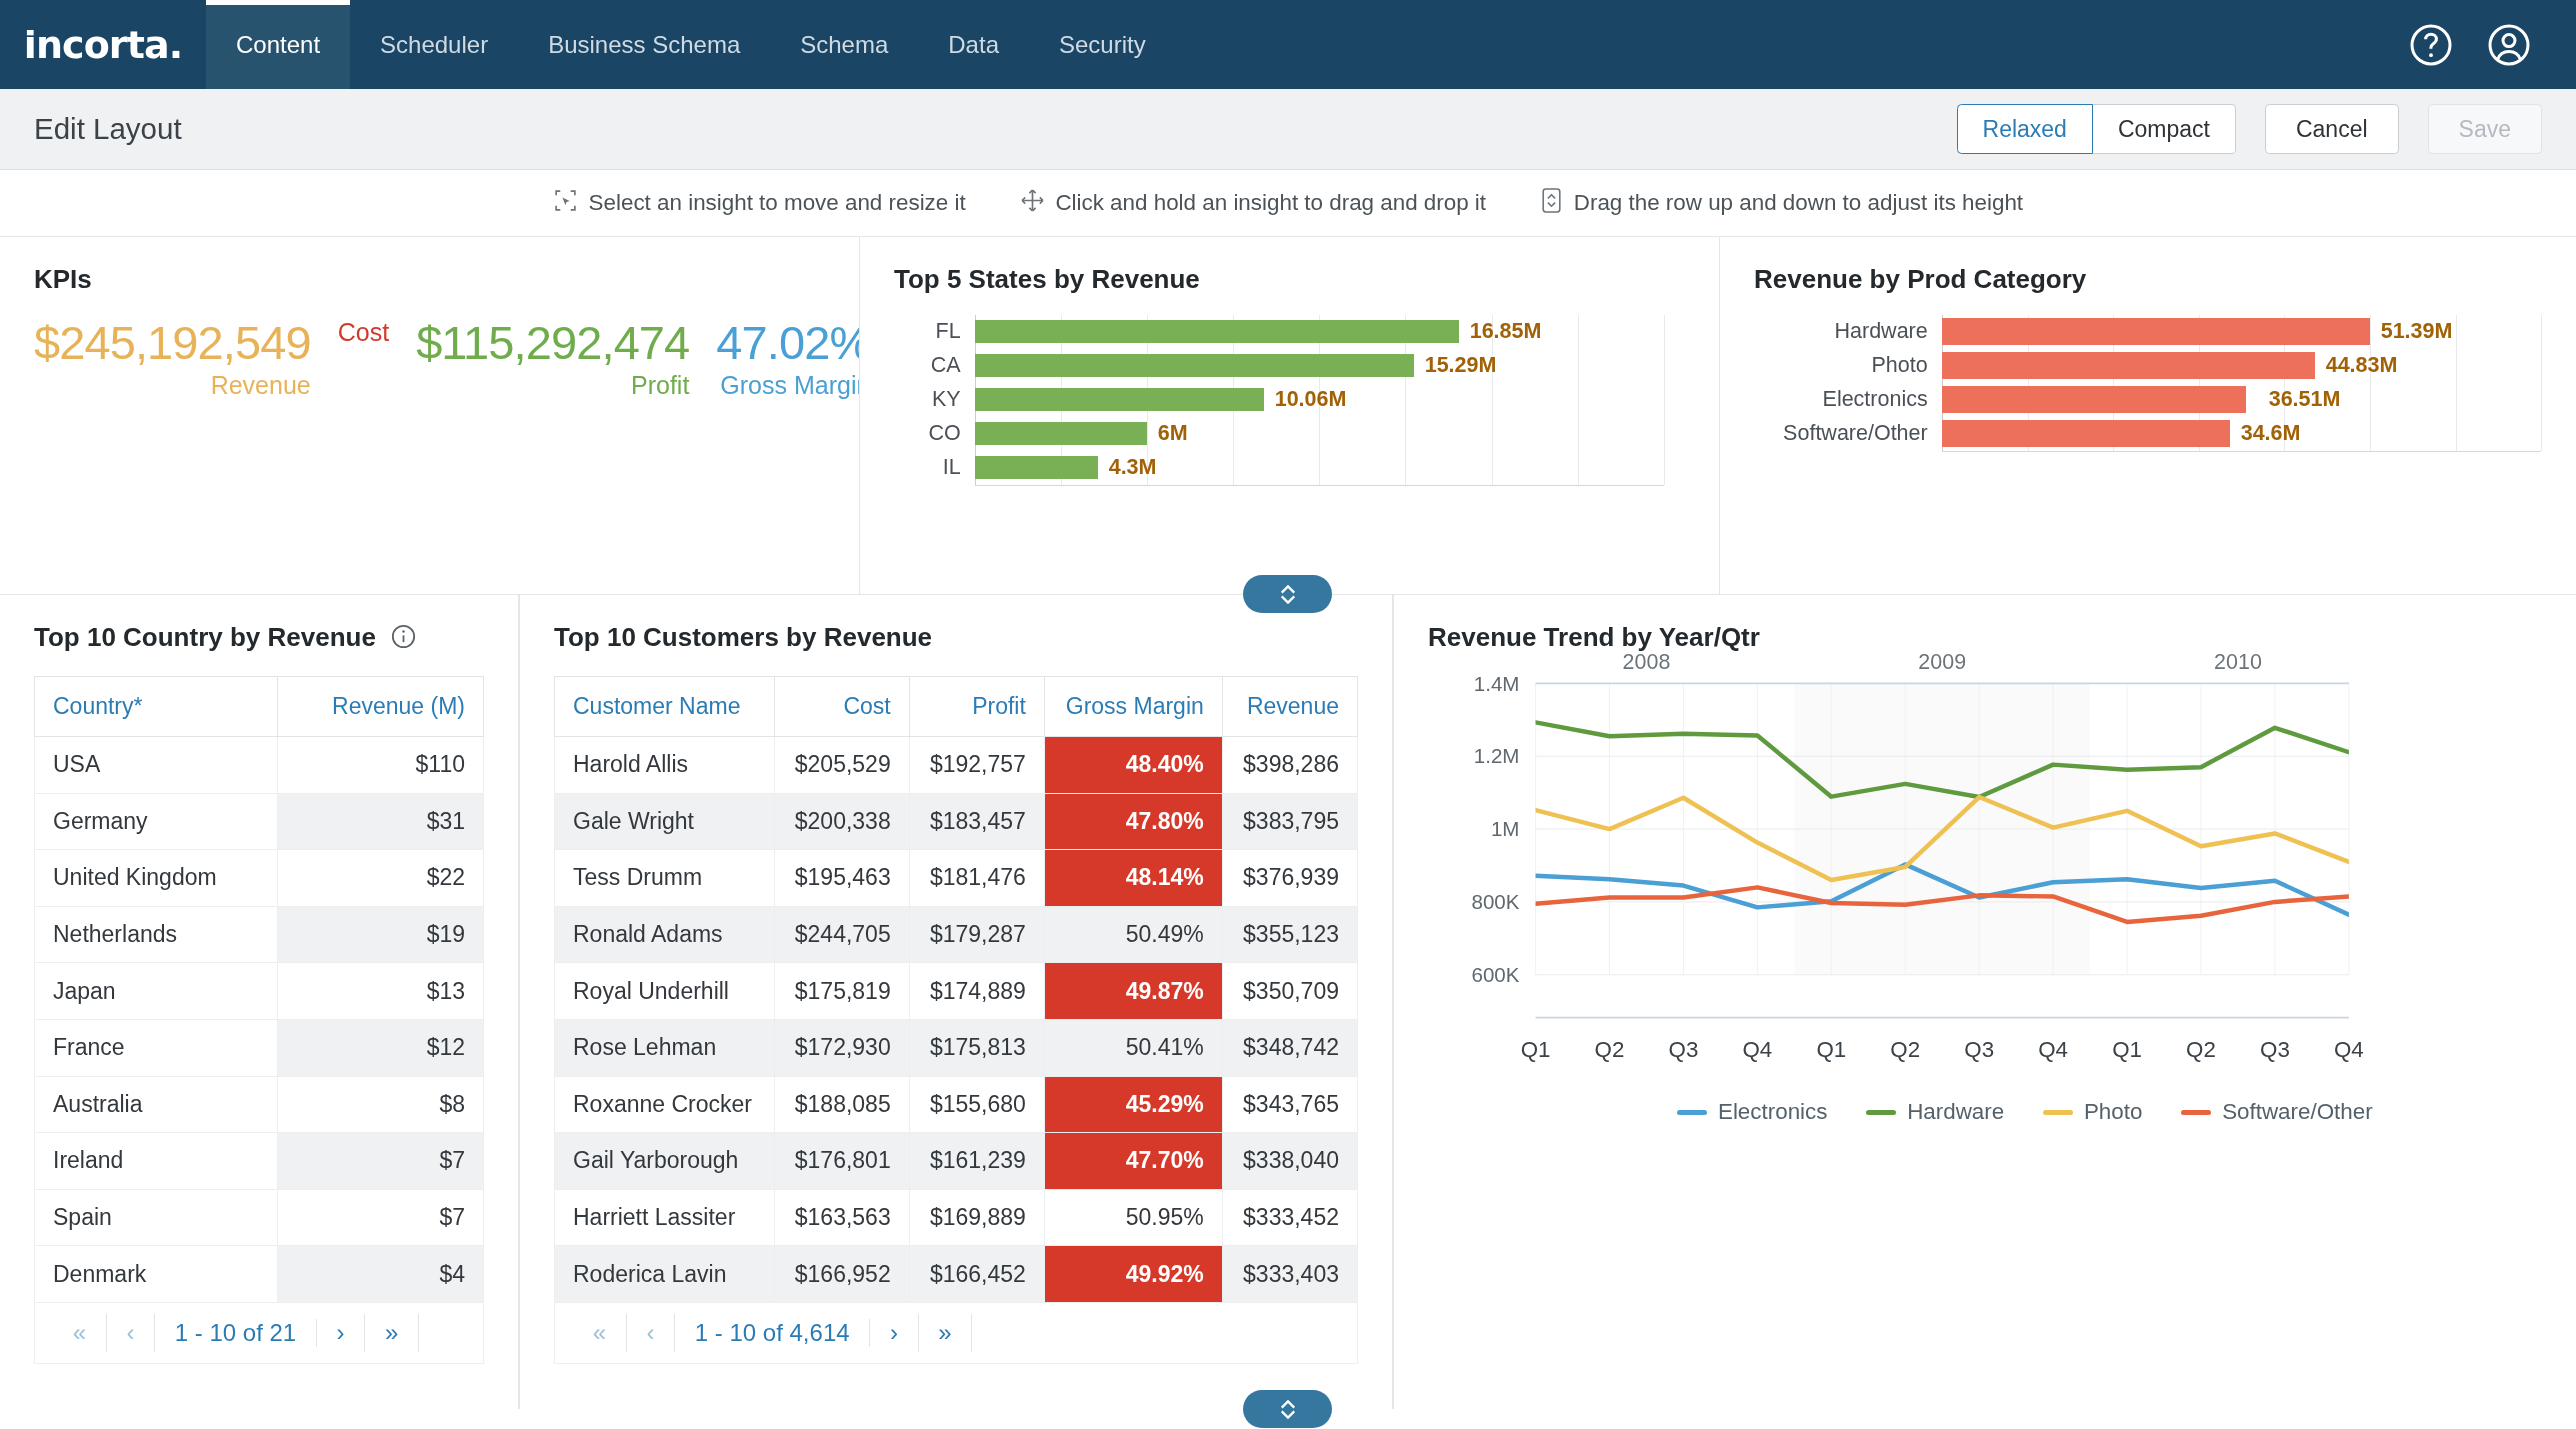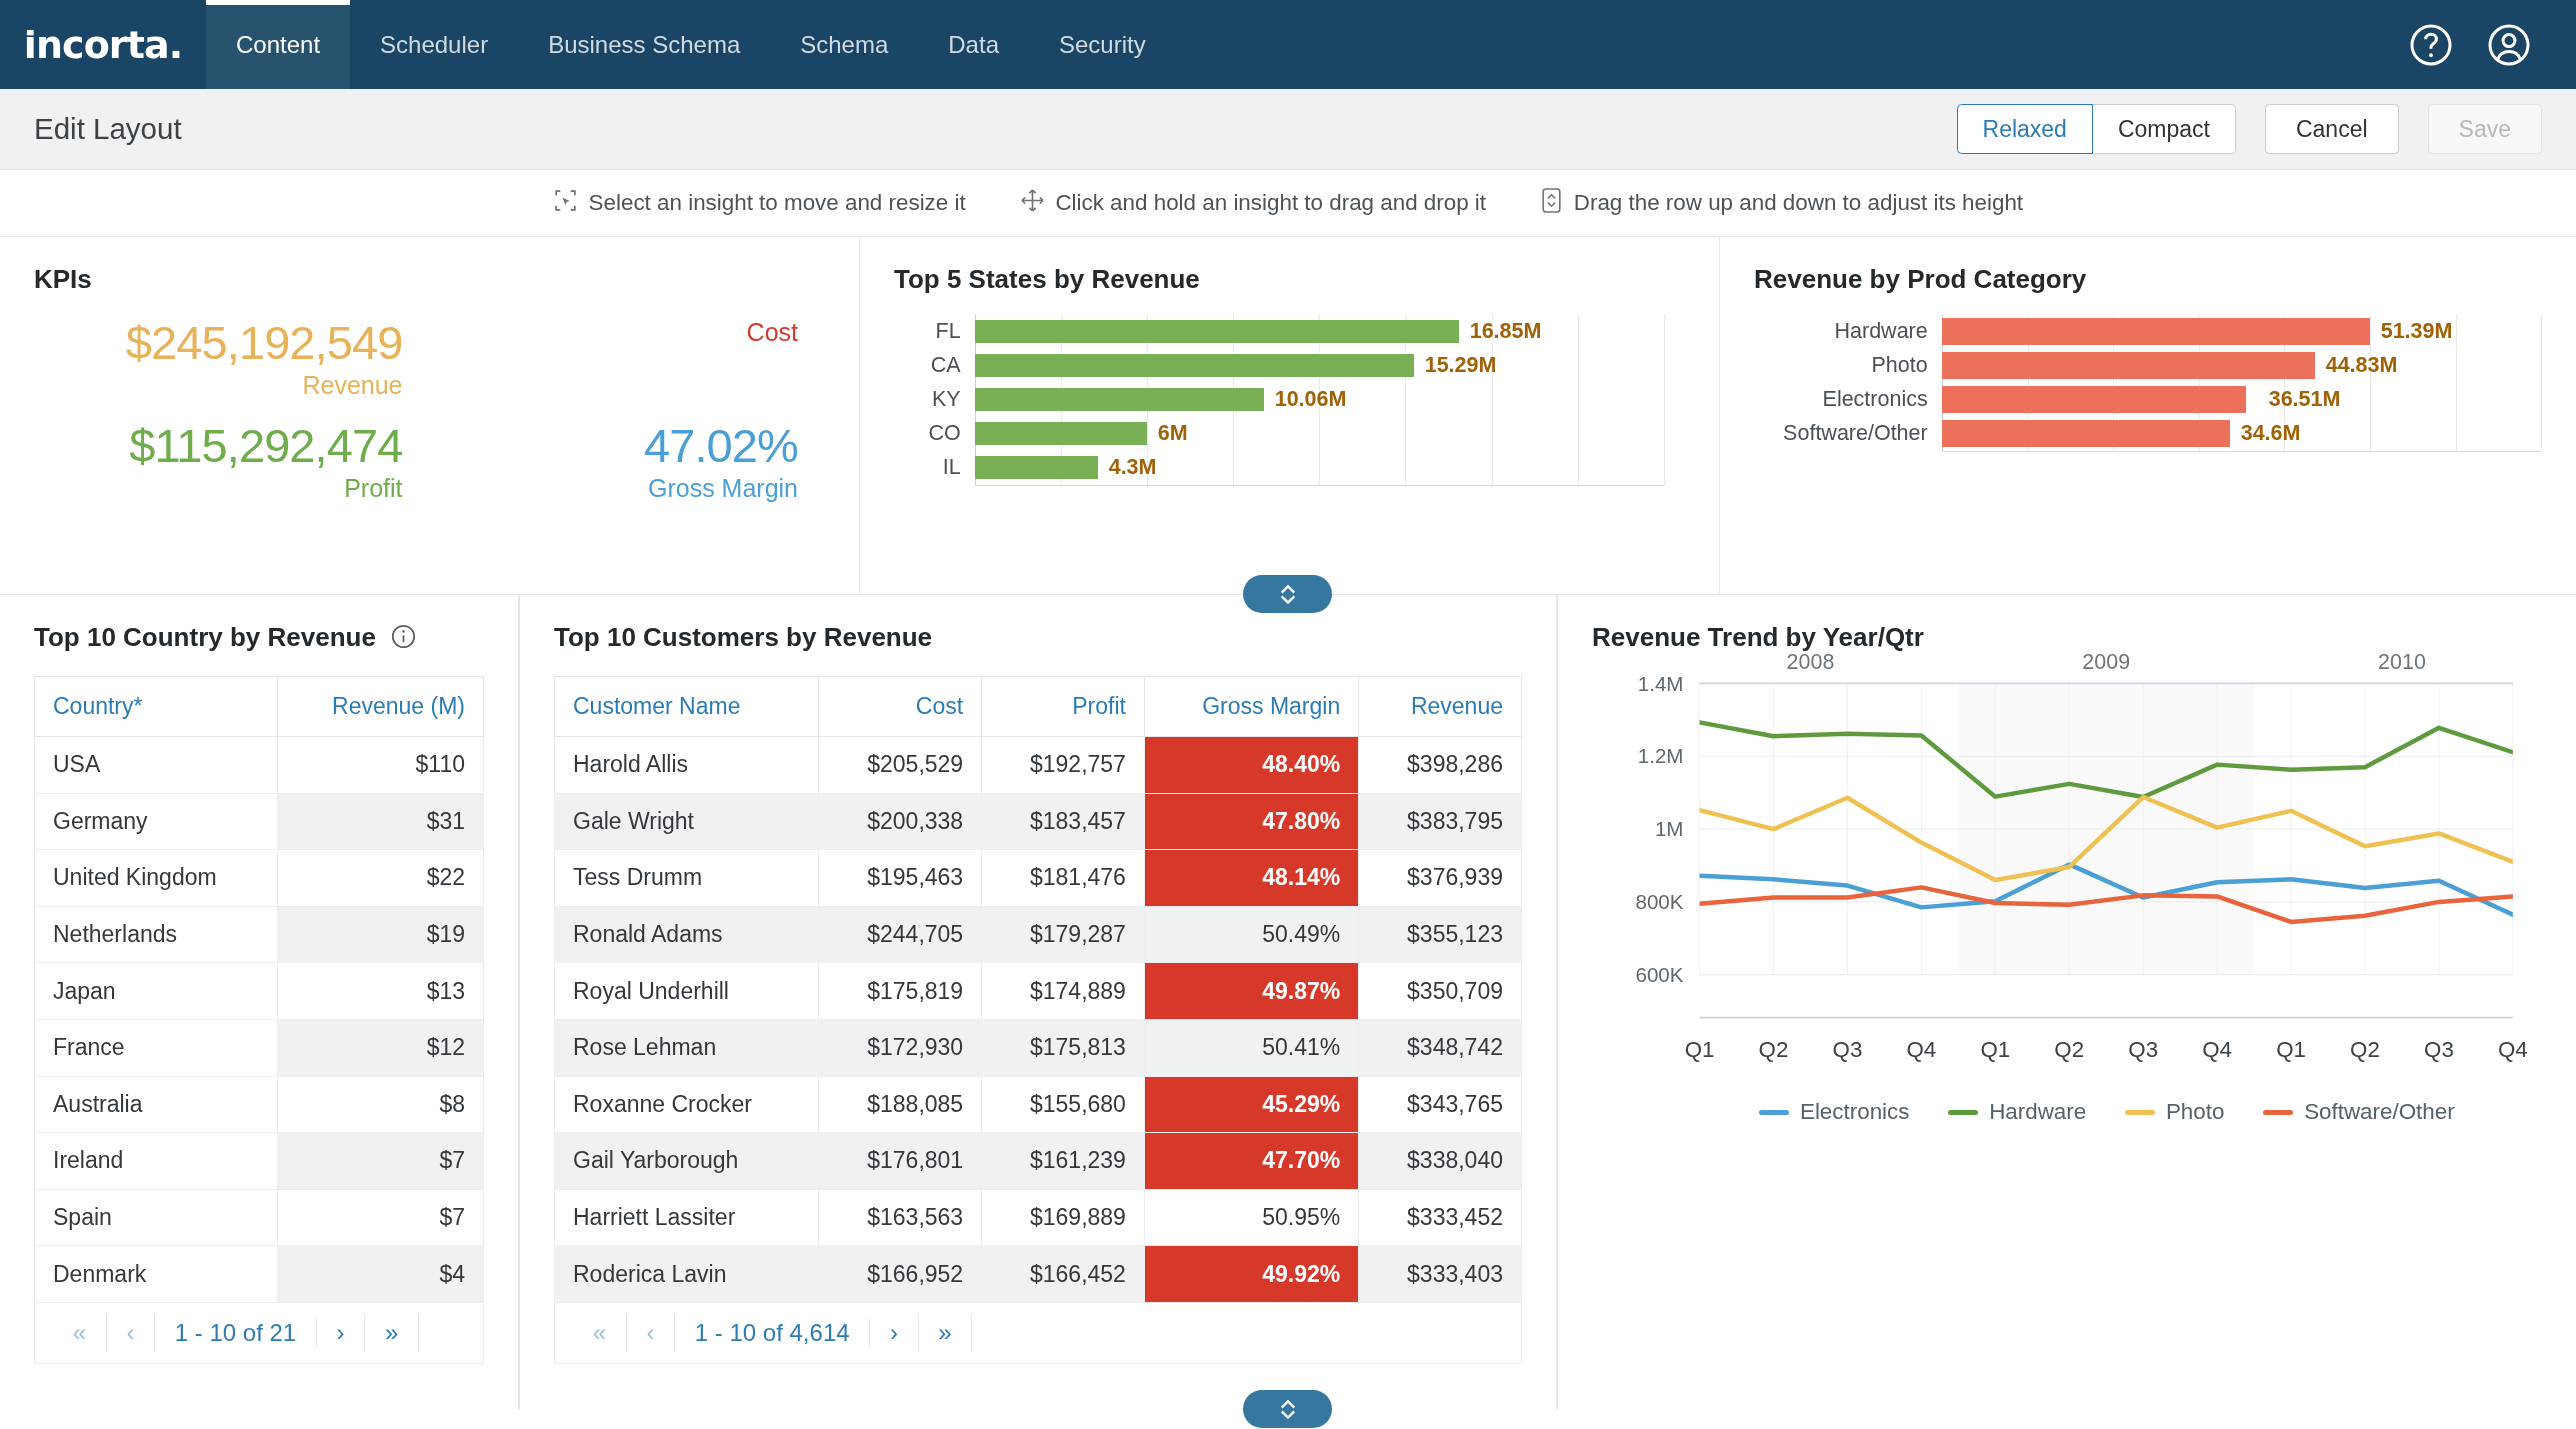--- a/index.html
+++ b/index.html
@@ -76,21 +76,21 @@
           border-bottom: 0.9px solid #e4e6e9; }
   .panel { background: #ffffff; position: relative; padding: 27px 34px 0 34px; }
   .panel + .panel { border-left: 0.9px solid #e4e6e9; }
   .panel-title { font-size: 26px; color: #24292d; font-weight: 700; }
 
   .p-kpi { width: 859px; }
   .p-states { width: 860px; }
   .p-prod { flex: 1; }
 
   
-  .kpi-grid { display: grid; grid-template-columns: 1fr 1fr; row-gap: 19.7px; margin-top: 21.5px; }
+  .kpi-grid { display: grid; grid-template-columns: 1fr 1fr 1fr 1fr; row-gap: 19.7px; margin-top: 21.5px; }
   .kpi-cell { text-align: right; padding-right: 27px; }
   .kpi-value { font-size: 47px; line-height: 1.12; font-weight: 400; letter-spacing: -0.9px; }
   .kpi-label { font-size: 25px; margin-top: 1.8px; }
 
   
   .barchart { margin-top: 19.7px; position: relative; }
   .bar-row { display: flex; align-items: center; height: 36px; }
   .bar-cat { font-size: 21.5px; color: #4a5056; text-align: right; padding-right: 14.3px; }
   .bar-track { flex: 1; position: relative; height: 100%; display: flex; align-items: center; }
   .bar-fill { height: 23px; }
@@ -100,21 +100,21 @@
   
   .row-handle {
     position: absolute; width: 89px; height: 38px; border-radius: 19px;
     background: #36779f; display: flex; flex-direction: column;
     align-items: center; justify-content: center; cursor: ns-resize; z-index: 20;
   }
   .row-handle svg { display: block; }
 
   .row2 { display: flex; height: 814px; background: #ffffff; position: relative; }
   .p-country { width: 519px; border-right: 0.9px solid #e4e6e9; }
-  .p-customers { width: 1038px; border-right: 0.9px solid #e4e6e9; }
+  .p-customers { width: 874px; border-right: 0.9px solid #e4e6e9; }
   .p-trend { flex: 1; }
 
   
   table { border-collapse: collapse; width: 100%; }
   .tbl { margin-top: 23px; border: 0.9px solid #e2e5e8; }
   .tbl th {
     font-weight: 400; font-size: 23px; color: #2b7cb5; padding: 16px 18px;
     border: 0.9px solid #e2e5e8; background: #ffffff; cursor: pointer;
   }
   .tbl td {

